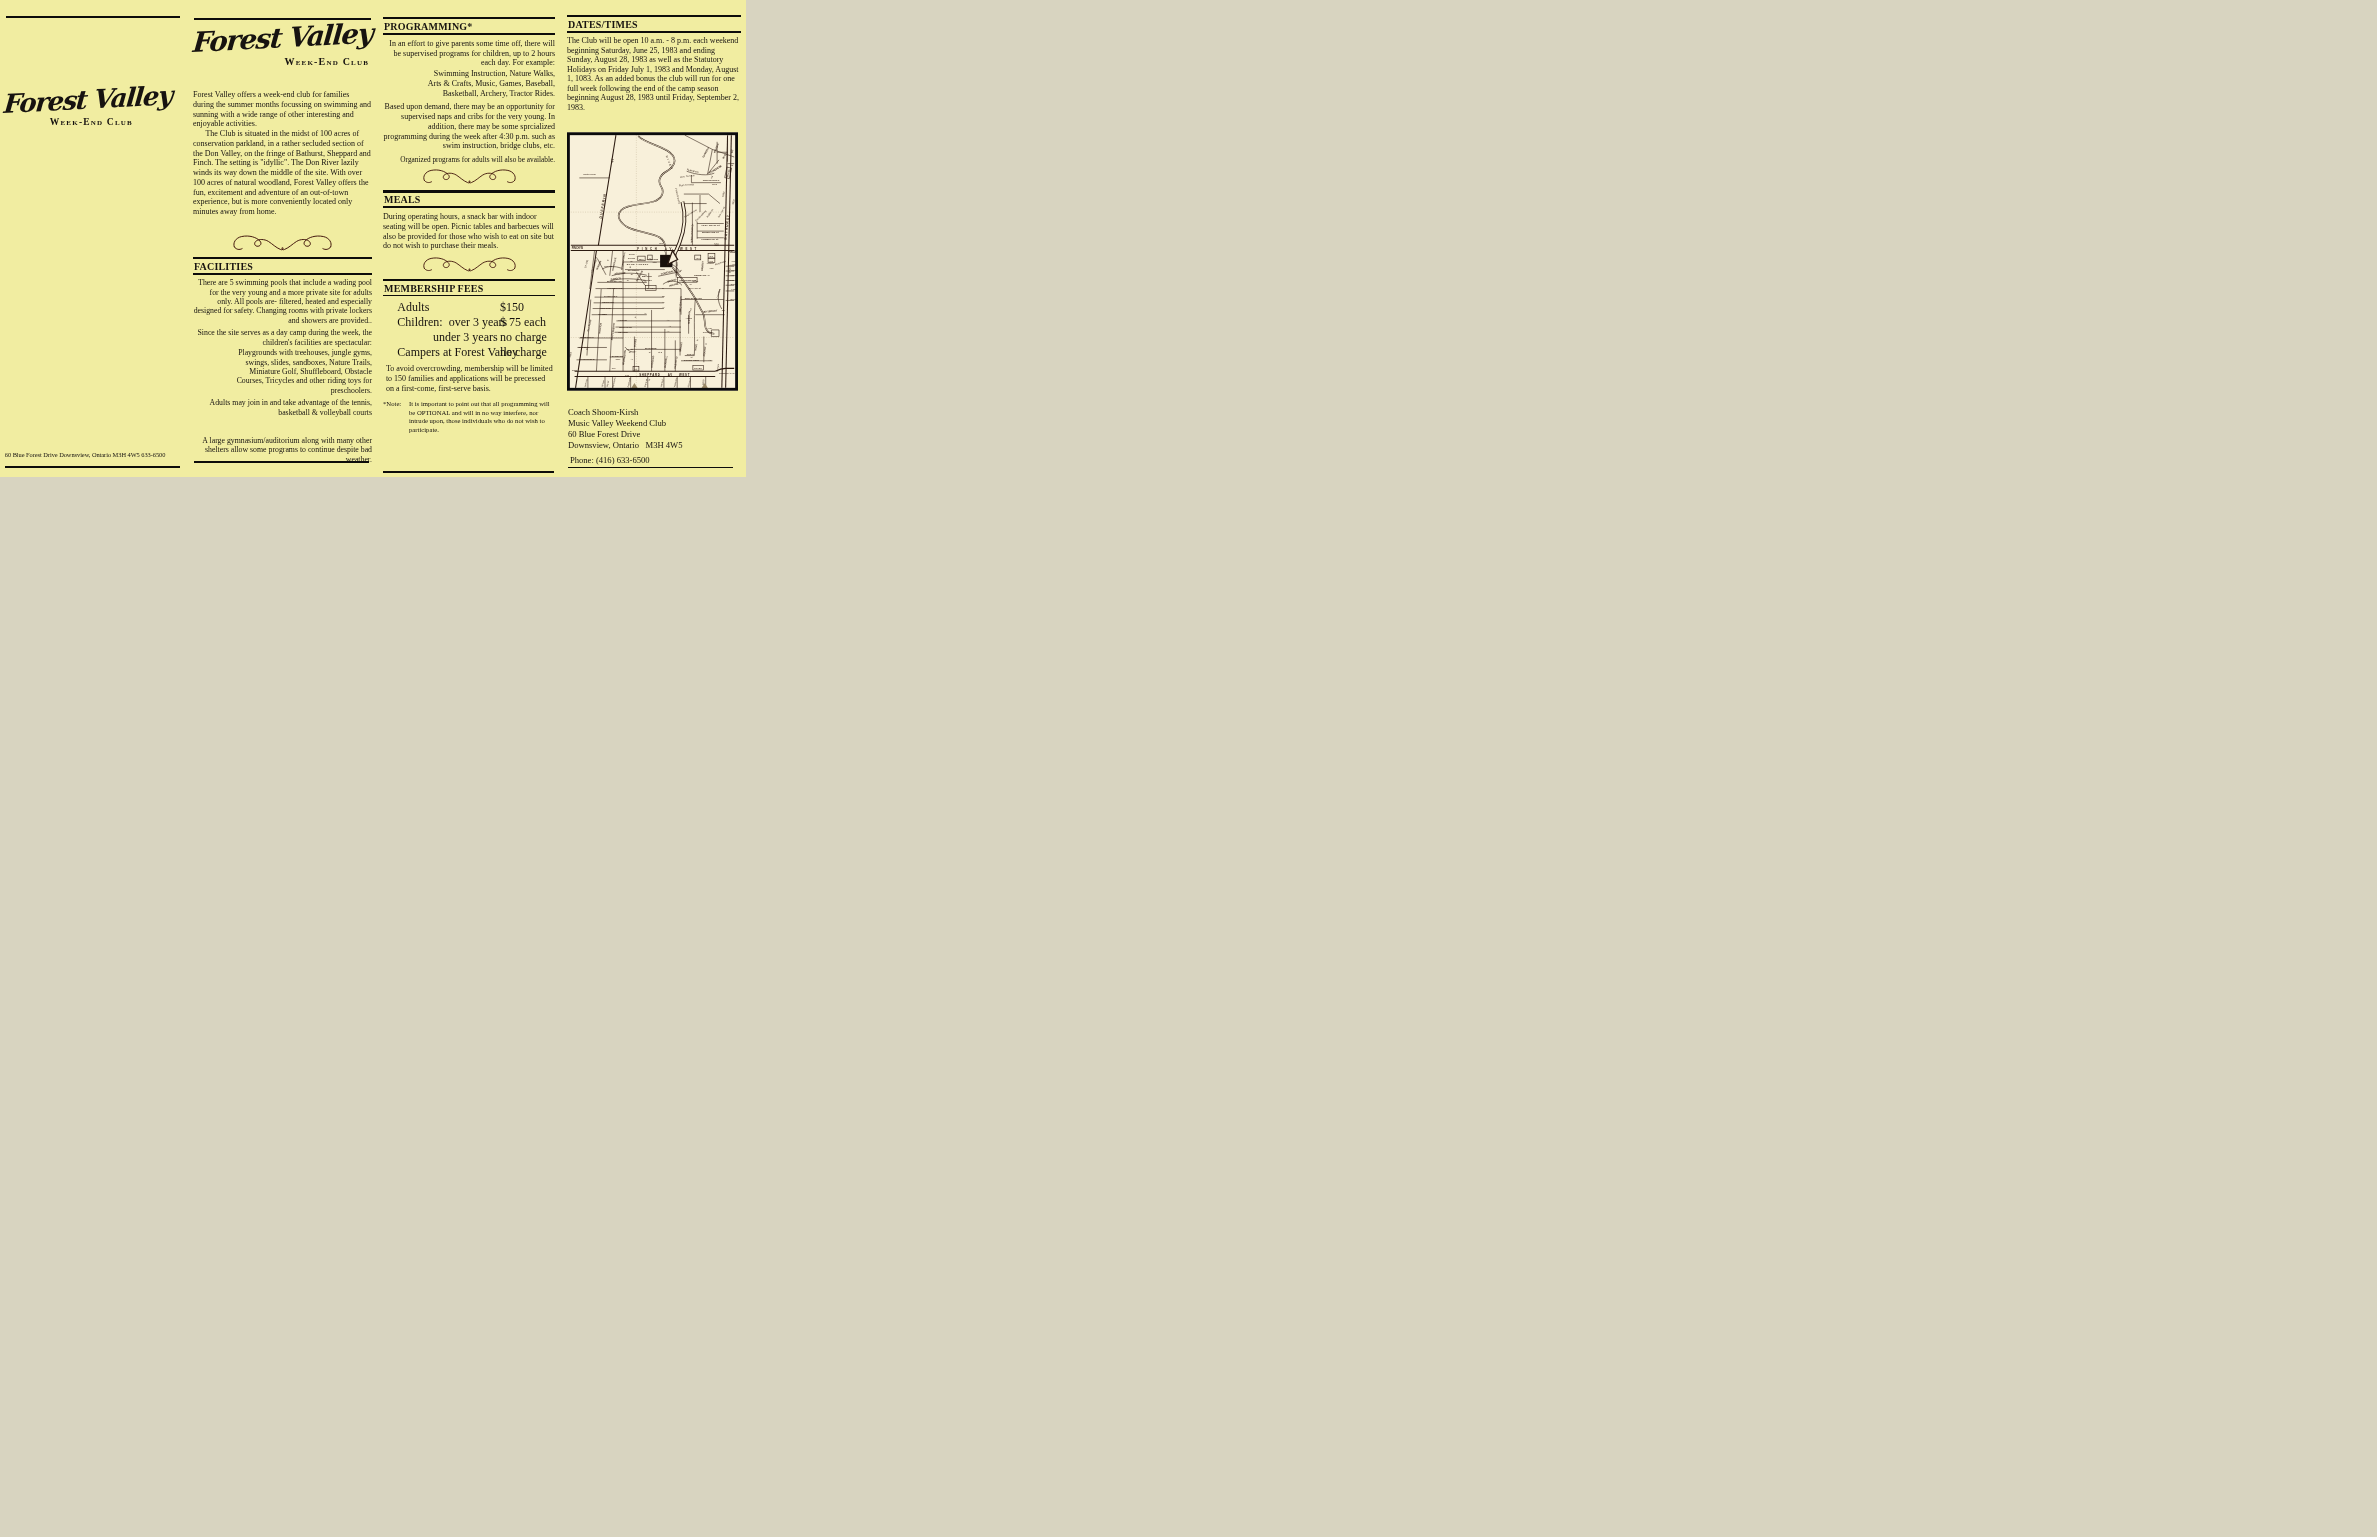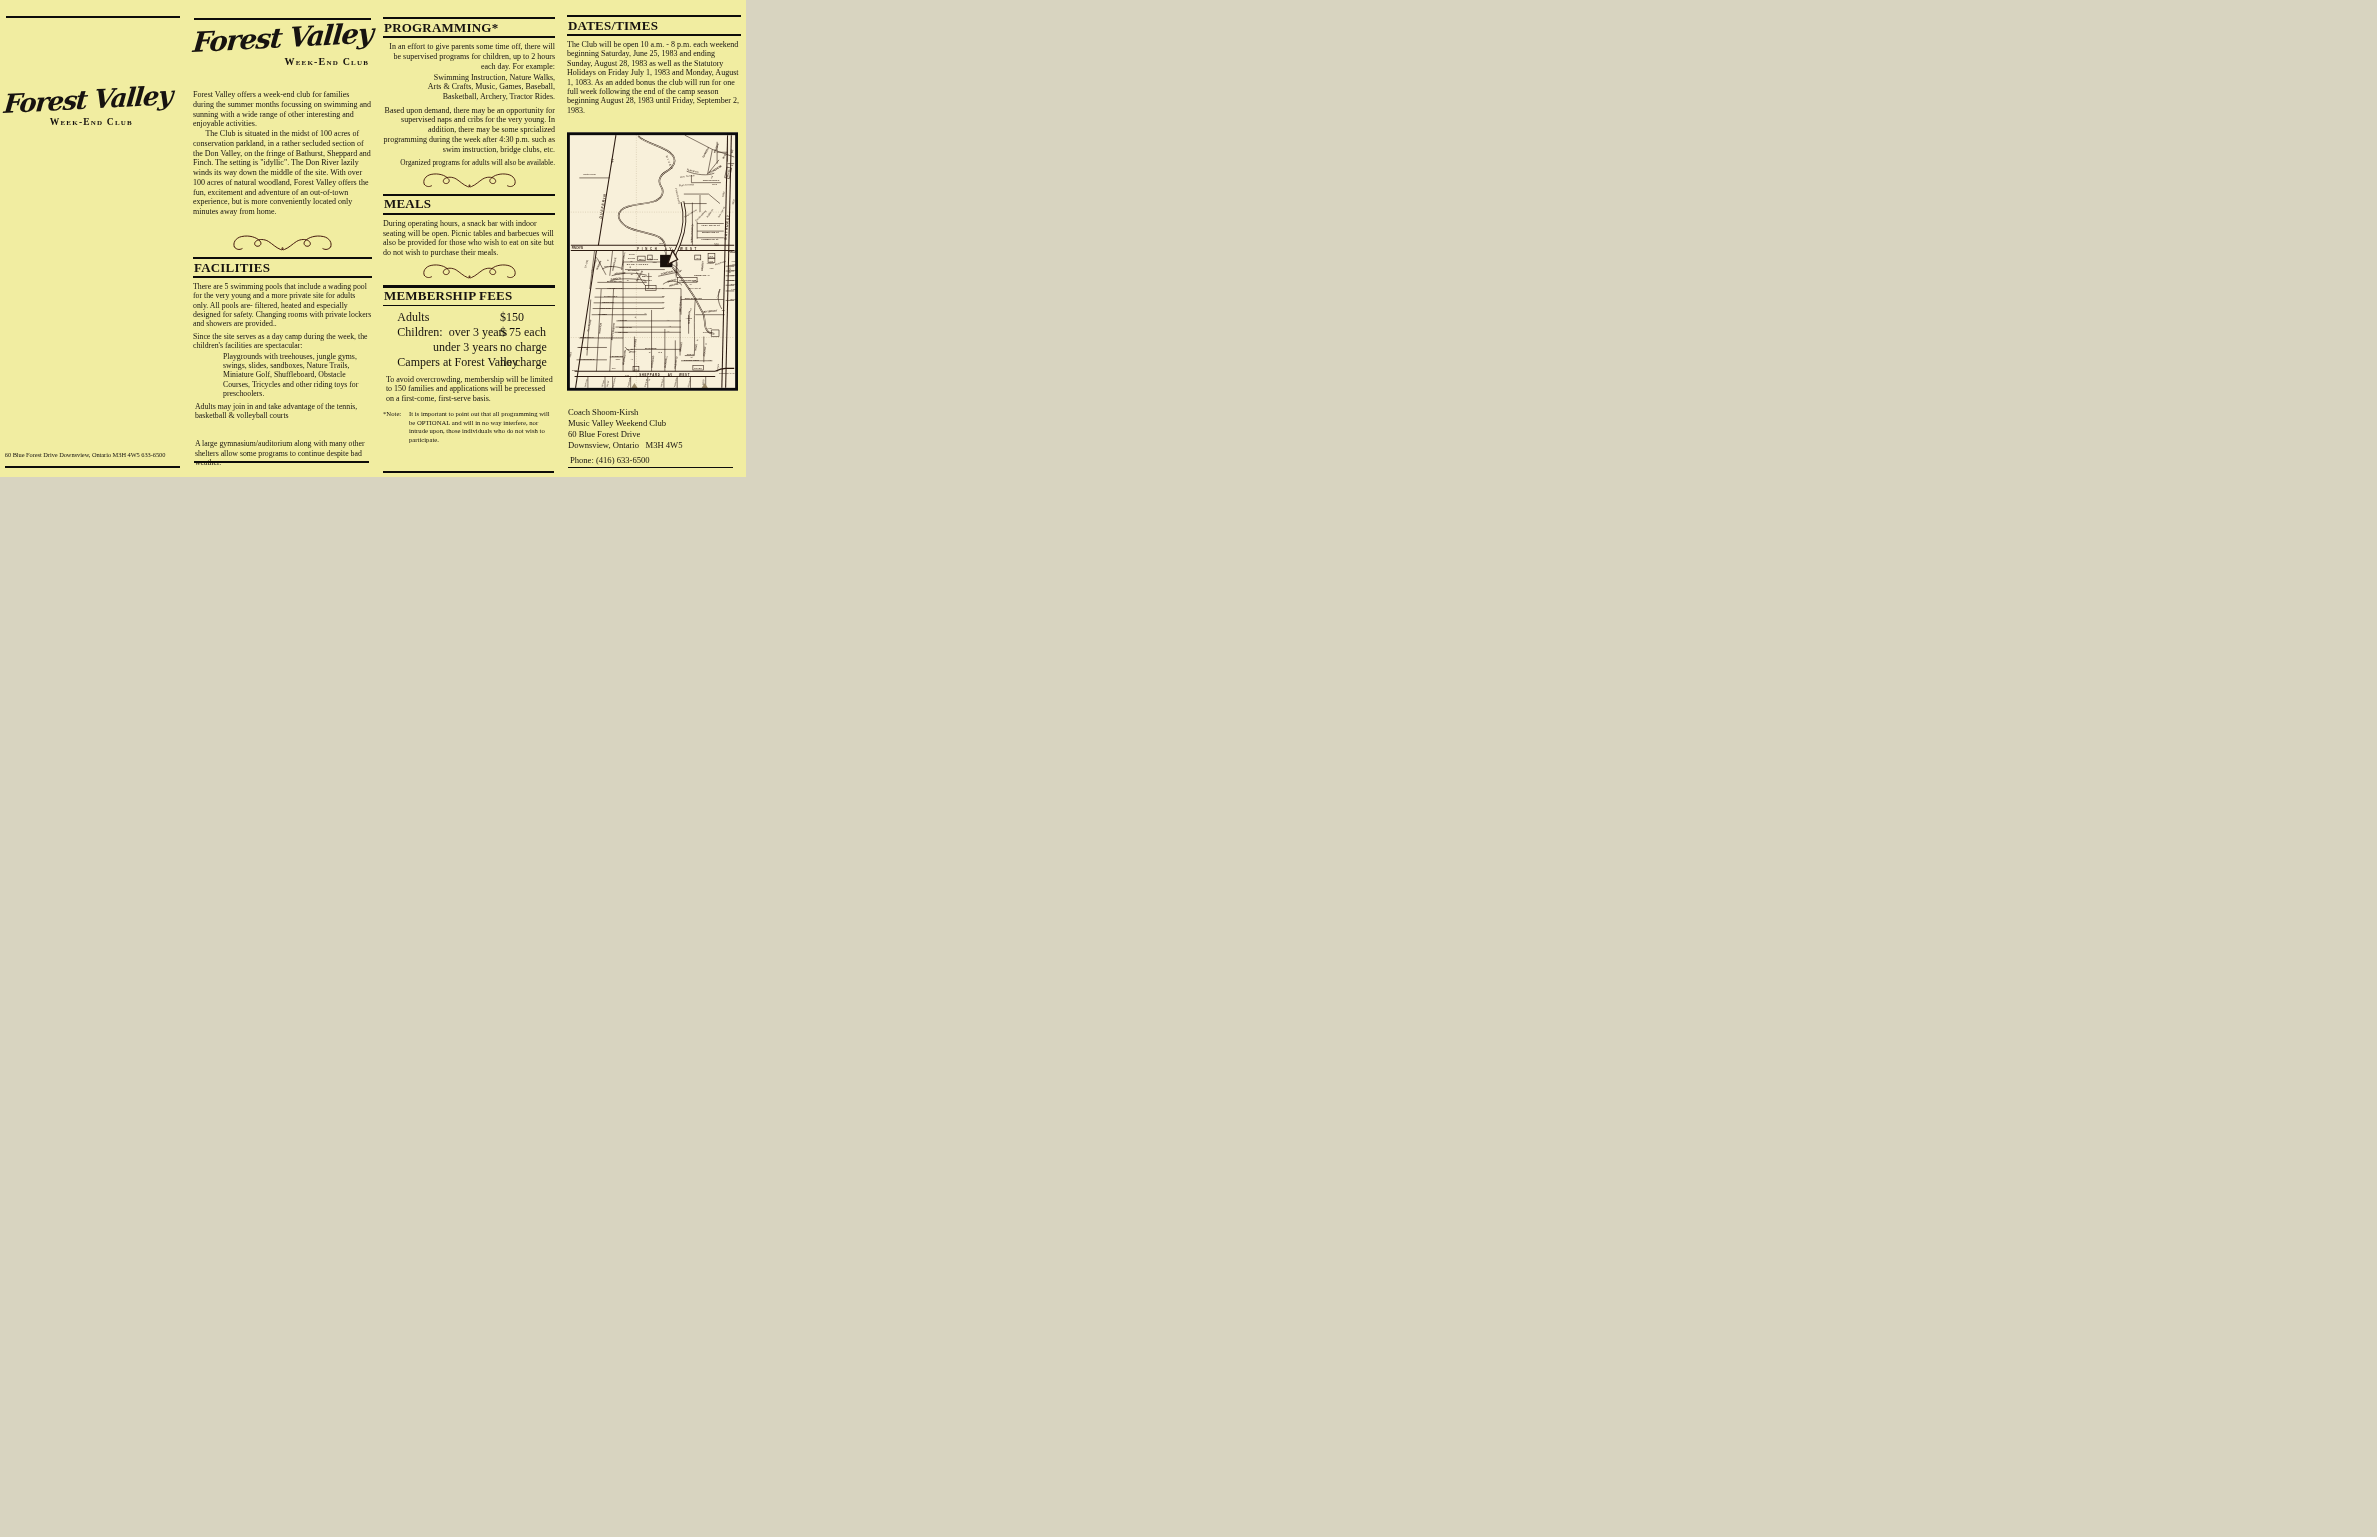--- a/index.html
+++ b/index.html
@@ -4,21 +4,21 @@
 <style>
   html,body{margin:0;padding:0;background:#d8d4c0;}
   #page{position:relative;width:746px;height:477px;background:#f1eda1;overflow:hidden;
         font-family:"Liberation Serif",serif;color:#171310;}
   .rule{position:absolute;background:#0d0c0a;}
   .panel{position:absolute;top:0;height:477px;}
   .body-text{font-size:8px;line-height:1.22;}
   p{margin:0 0 4.3px 0;}
   .sec-rule{height:2.4px;background:#0d0c0a;margin:0;}
   .sec-rule-thin{height:1.7px;background:#0d0c0a;margin:0;}
-  .sec-head{font-size:13px;font-weight:bold;letter-spacing:0.2px;line-height:1.12;margin:1.4px 0 1px 1px;}
+  .sec-head{font-size:10px;font-weight:bold;letter-spacing:0.2px;line-height:1.12;margin:1.4px 0 1px 1px;}
   .logo-script{font-family:"DejaVu Serif",serif;font-style:italic;font-weight:bold;
                letter-spacing:-1.4px;transform:rotate(-3deg) skewX(-8deg);transform-origin:left center;
                white-space:nowrap;}
   .logo-sub{font-variant:small-caps;font-weight:bold;letter-spacing:1.2px;}
   .swirl{display:block;margin:0 auto;}
   .indent-block{padding-left:30px;margin:0 0 3.8px 0;}
   .fee-row{position:relative;padding-left:14.3px;font-size:12px;line-height:1.25;}
   .fee-row.indent2{padding-left:50px;}
   .fee-label{white-space:pre-wrap;}
   .fee-value{position:absolute;left:117px;top:0;white-space:pre;}
@@ -62,21 +62,21 @@
       <p style="text-indent:12.4px;margin-bottom:0;">The Club is situated in the midst of 100 acres of conservation parkland, in a rather secluded section of the Don Valley, on the fringe of Bathurst, Sheppard and Finch. The setting is "idyllic". The Don River lazily winds its way down the middle of the site. With over 100 acres of natural woodland, Forest Valley offers the fun, excitement and adventure of an out-of-town experience, but is more conveniently located only minutes away from home.</p>
     </div>
     <svg class="swirl" viewBox="0 0 250 44" width="101" height="18" style="position:absolute;left:39px;top:234px;">
       <use href="#swirl-shape"></use>
         <use href="#swirl-shape" transform="translate(250 0) scale(-1 1)"></use>
     </svg>
     <div style="position:absolute;left:0;top:257px;width:179px;">
       <div class="sec-rule"></div>
       <div class="sec-head">FACILITIES</div>
       <div class="sec-rule-thin"></div>
-      <div class="body-text" style="margin-top:3.8px;font-size:7.8px;line-height:1.2;">
+      <div class="body-text" style="margin-top:3.8px;font-size:7.8px;line-height:1.2;text-align:right;">
         <p style="margin-bottom:3.3px;">There are 5 swimming pools that include a wading pool for the very young and a more private site for adults only. All pools are- filtered, heated and especially designed for safety. Changing rooms with private lockers and showers are provided..</p>
         <p style="margin-bottom:1px;">Since the site serves as a day camp during the week, the children's facilities are spectacular:</p>
         <div class="indent-block" style="margin-bottom:3.3px;">Playgrounds with treehouses, jungle gyms, swings, slides, sandboxes, Nature Trails, Miniature Golf, Shuffleboard, Obstacle Courses, Tricycles and other riding toys for preschoolers.</div>
         <p style="margin-bottom:19px;padding-left:1.9px;">Adults may join in and take advantage of the tennis, basketball &amp; volleyball courts</p>
         <p style="padding-left:1.9px;">A large gymnasium/auditorium along with many other shelters allow some programs to continue despite bad weather.</p>
       </div>
     </div>
     <div class="rule" style="left:1px;top:461px;width:175px;height:1.9px;"></div>
   </div>
 

